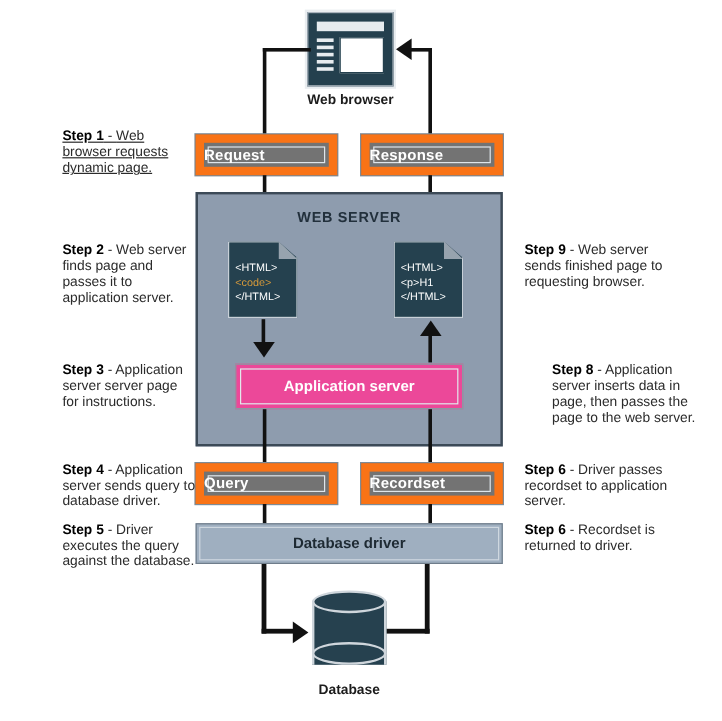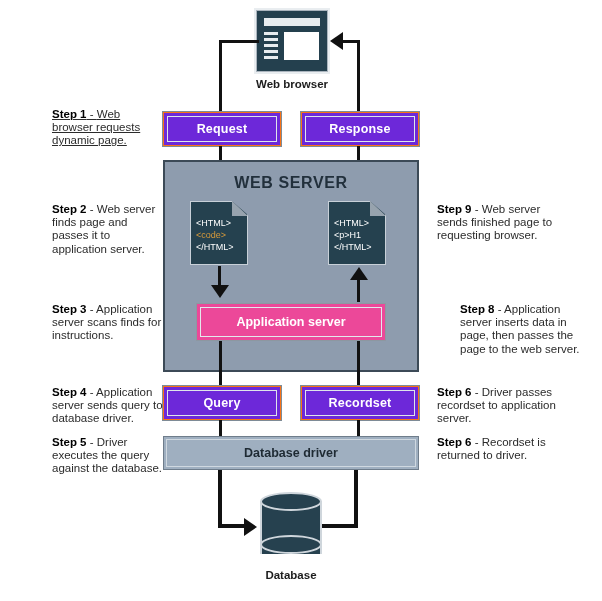--- a/index.html
+++ b/index.html
@@ -4,33 +4,33 @@
 <style>
   html,body{margin:0;padding:0;background:#ffffff;}
   body{width:602px;height:601px;font-family:"Liberation Sans",sans-serif;color:#000;}
   #stage{position:relative;width:602px;height:601px;overflow:hidden;background:#fff;}
 
   
   .step{position:absolute;font-size:11.5px;line-height:13.2px;color:#2b2b2b;}
   .step b{font-weight:bold;color:#000;}
 
   
-  .navybox{position:absolute;background:#6d28d9;border:1px solid #f97316;
+  .navybox{position:absolute;background:#737373;border:7px solid #f97316;
            box-shadow:0 0 0 1px #7e8b96;box-sizing:border-box;
-           display:flex;align-items:center;justify-content:center;}
+           display:flex;align-items:center;justify-content:flex-start;}
   .navybox .inner{position:absolute;left:3px;top:3px;right:3px;bottom:3px;
            border:1px solid #dfe5ea;box-sizing:border-box;pointer-events:none;}
   .navybox span{position:relative;color:#ffffff;font-size:12.5px;font-weight:bold;
            letter-spacing:.2px;z-index:2;}
 
   
   #webserver{position:absolute;left:163px;top:160px;width:256px;height:212px;
              background:#8e9cae;border:2px solid #3c4a57;box-sizing:border-box;}
   #webserver-title{position:absolute;left:0;top:12px;width:100%;text-align:center;
-             font-size:16px;font-weight:bold;color:#22303c;letter-spacing:.6px;}
+             font-size:12px;font-weight:bold;color:#22303c;letter-spacing:.6px;}
 
   
   .doc{position:absolute;width:58px;height:64px;}
   .doc .page{position:absolute;inset:0;background:#25414f;
              border:1px solid #c8d0d8;box-sizing:border-box;
              clip-path:polygon(0 0,72% 0,100% 22%,100% 100%,0 100%);}
   .doc .fold{position:absolute;right:0;top:0;width:16px;height:15px;
              background:#97a3ae;clip-path:polygon(0 0,100% 100%,0 100%);}
   .doc .lines{position:absolute;left:6px;top:16px;font-size:9px;line-height:12px;
              font-family:"Liberation Sans",sans-serif;color:#ffffff;white-space:pre;}
@@ -191,21 +191,21 @@
   </div>
   <div class="caption" style="left:235px;top:569px;width:112px;">Database</div>
 
   <div class="step" style="left:52px;top:108px;width:104px;text-decoration:underline;">
     <b>Step 1</b><span> - </span><span>Web browser requests dynamic page.</span>
   </div>
   <div class="step" style="left:52px;top:203px;width:112px;">
     <b>Step 2</b><span> - </span><span>Web server finds page and passes it to application server.</span>
   </div>
   <div class="step" style="left:52px;top:303px;width:112px;">
-    <b>Step 3</b><span> - </span><span>Application server scans finds for instructions.</span>
+    <b>Step 3</b><span> - </span><span>Application server server page for instructions.</span>
   </div>
   <div class="step" style="left:52px;top:386px;width:112px;">
     <b>Step 4</b><span> - </span><span>Application server sends query to database driver.</span>
   </div>
   <div class="step" style="left:52px;top:436px;width:112px;">
     <b>Step 5</b><span> - </span><span>Driver executes the query against the database.</span>
   </div>
 
   <div class="step" style="left:437px;top:203px;width:124px;">
     <b>Step 9</b><span> - </span><span>Web server sends finished page to requesting browser.</span>

